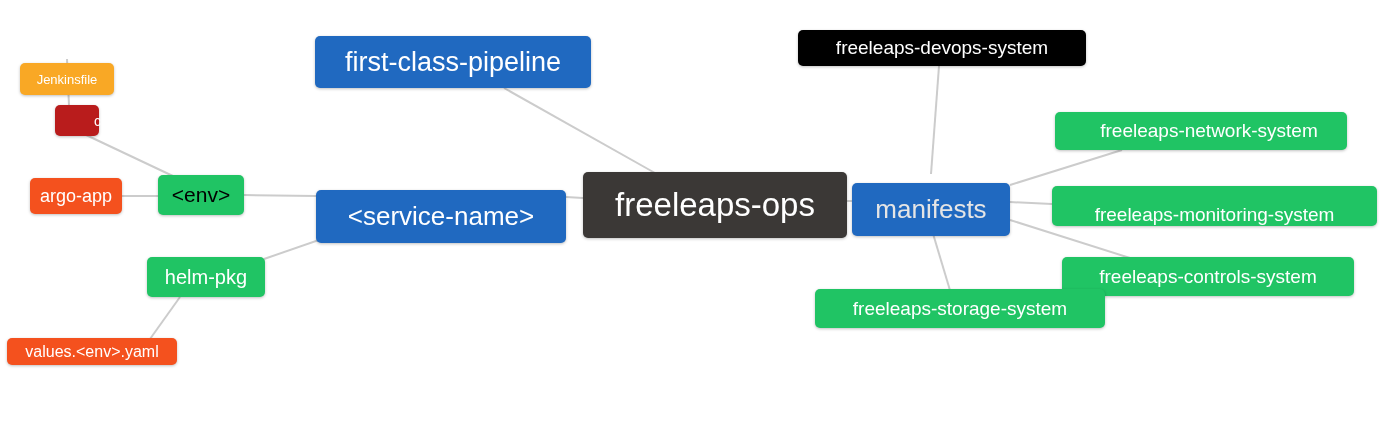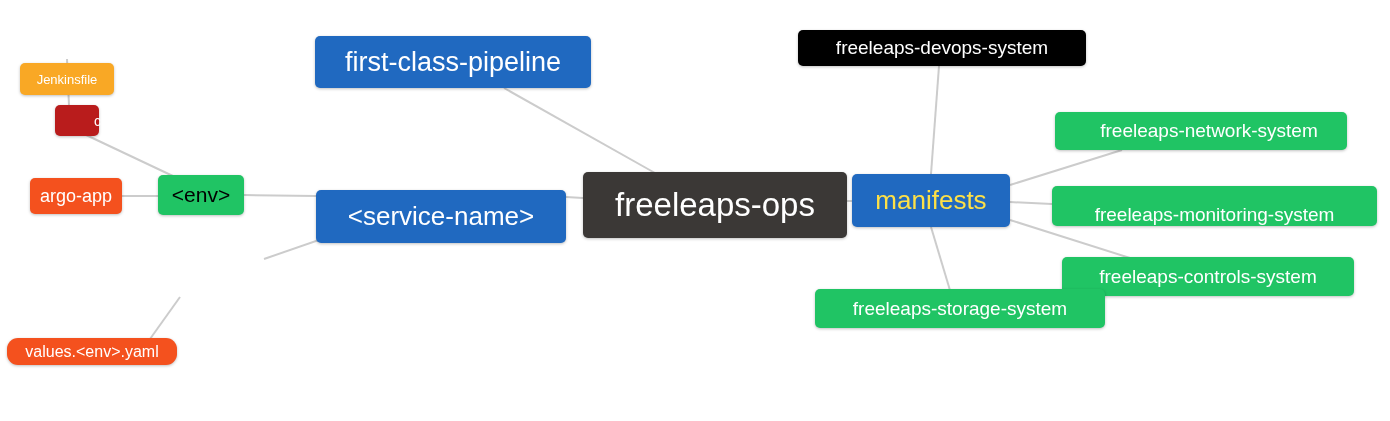--- a/index.html
+++ b/index.html
@@ -47,21 +47,21 @@
   .n-first-class-pipeline { left: 315px; top: 36px;  width: 276px; height: 52px; font-size: 27px; }
   .n-service-name      { left: 316px;  top: 170px; width: 250px; height: 53px; font-size: 26px; margin-top: 20px; }
   .n-freeleaps-ops     { left: 583px;  top: 172px; width: 264px; height: 66px; font-size: 33px; }
   .n-manifests         { left: 852px;  top: 174px; width: 158px; height: 53px; font-size: 26px; }
   .n-devops-system     { left: 798px;  top: 30px;  width: 288px; height: 36px; font-size: 19px; }
   .n-network-system    { left: 1055px; top: 112px; width: 292px; height: 38px; font-size: 19px; }
   .n-monitoring-system { left: 1052px; top: 186px; width: 325px; height: 40px; font-size: 19px; }
   .n-controls-system   { left: 1062px; top: 257px; width: 292px; height: 39px; font-size: 19px; }
   .n-storage-system    { left: 815px;  top: 289px; width: 290px; height: 39px; font-size: 19px; }
   .n-helm-pkg          { left: 147px;  top: 257px; width: 118px; height: 40px; font-size: 20px; }
-  .n-values-env-yaml   { left: 7px;    top: 338px; width: 170px; height: 27px; font-size: 16px; border-radius: 11px; }
+  .n-values-env-yaml   { left: 7px;    top: 338px; width: 170px; height: 27px; font-size: 16px; }
 </style>
 </head>
 <body>
 
 <div class="canvas">
 
   <svg class="edges" width="1390" height="421" viewBox="0 0 1390 421">
     <line class="edge" x1="67" y1="59" x2="69" y2="106" style="stroke: rgb(204, 204, 204);"></line>
     <line class="edge" x1="84" y1="134" x2="175" y2="177" style="stroke: rgb(204, 204, 204);"></line>
     <line class="edge" x1="122" y1="196" x2="158" y2="196" style="stroke: rgb(204, 204, 204);"></line>
@@ -99,21 +99,21 @@
   </div>
 
   <div class="node n-service-name" style="background-color: rgb(32, 105, 192); color: rgb(255, 255, 255);">
     <span>&lt;service-name&gt;</span>
   </div>
 
   <div class="node n-freeleaps-ops" style="background-color: rgb(59, 56, 54); color: rgb(255, 255, 255);">
     <span>freeleaps-ops</span>
   </div>
 
-  <div class="node n-manifests" style="background-color: rgb(32, 105, 192); color: #fde047;">
+  <div class="node n-manifests" style="background-color: rgb(32, 105, 192); color: #e5e5e5; margin-top: 9px;">
     <span>manifests</span>
   </div>
 
   <div class="node n-devops-system" style="background-color: #000000; color: rgb(255, 255, 255);">
     <span>freeleaps-devops-system</span>
   </div>
 
   <div class="node n-network-system" style="background-color: rgb(32, 196, 100); color: rgb(255, 255, 255); padding-left: 16px;">
     <span>freeleaps-network-system</span>
   </div>
@@ -123,18 +123,21 @@
   </div>
 
   <div class="node n-controls-system" style="background-color: rgb(32, 196, 100); color: rgb(255, 255, 255);">
     <span>freeleaps-controls-system</span>
   </div>
 
   <div class="node n-storage-system" style="background-color: rgb(32, 196, 100); color: rgb(255, 255, 255);">
     <span>freeleaps-storage-system</span>
   </div>
 
+  <div class="node n-helm-pkg" style="background-color: rgb(32, 196, 100); color: rgb(255, 255, 255);">
+    <span>helm-pkg</span>
+  </div>
 
   <div class="node n-values-env-yaml" style="background-color: rgb(244, 81, 30); color: rgb(255, 255, 255);">
     <span>values.&lt;env&gt;.yaml</span>
   </div>
 
 </div>
 
 </body></html>

